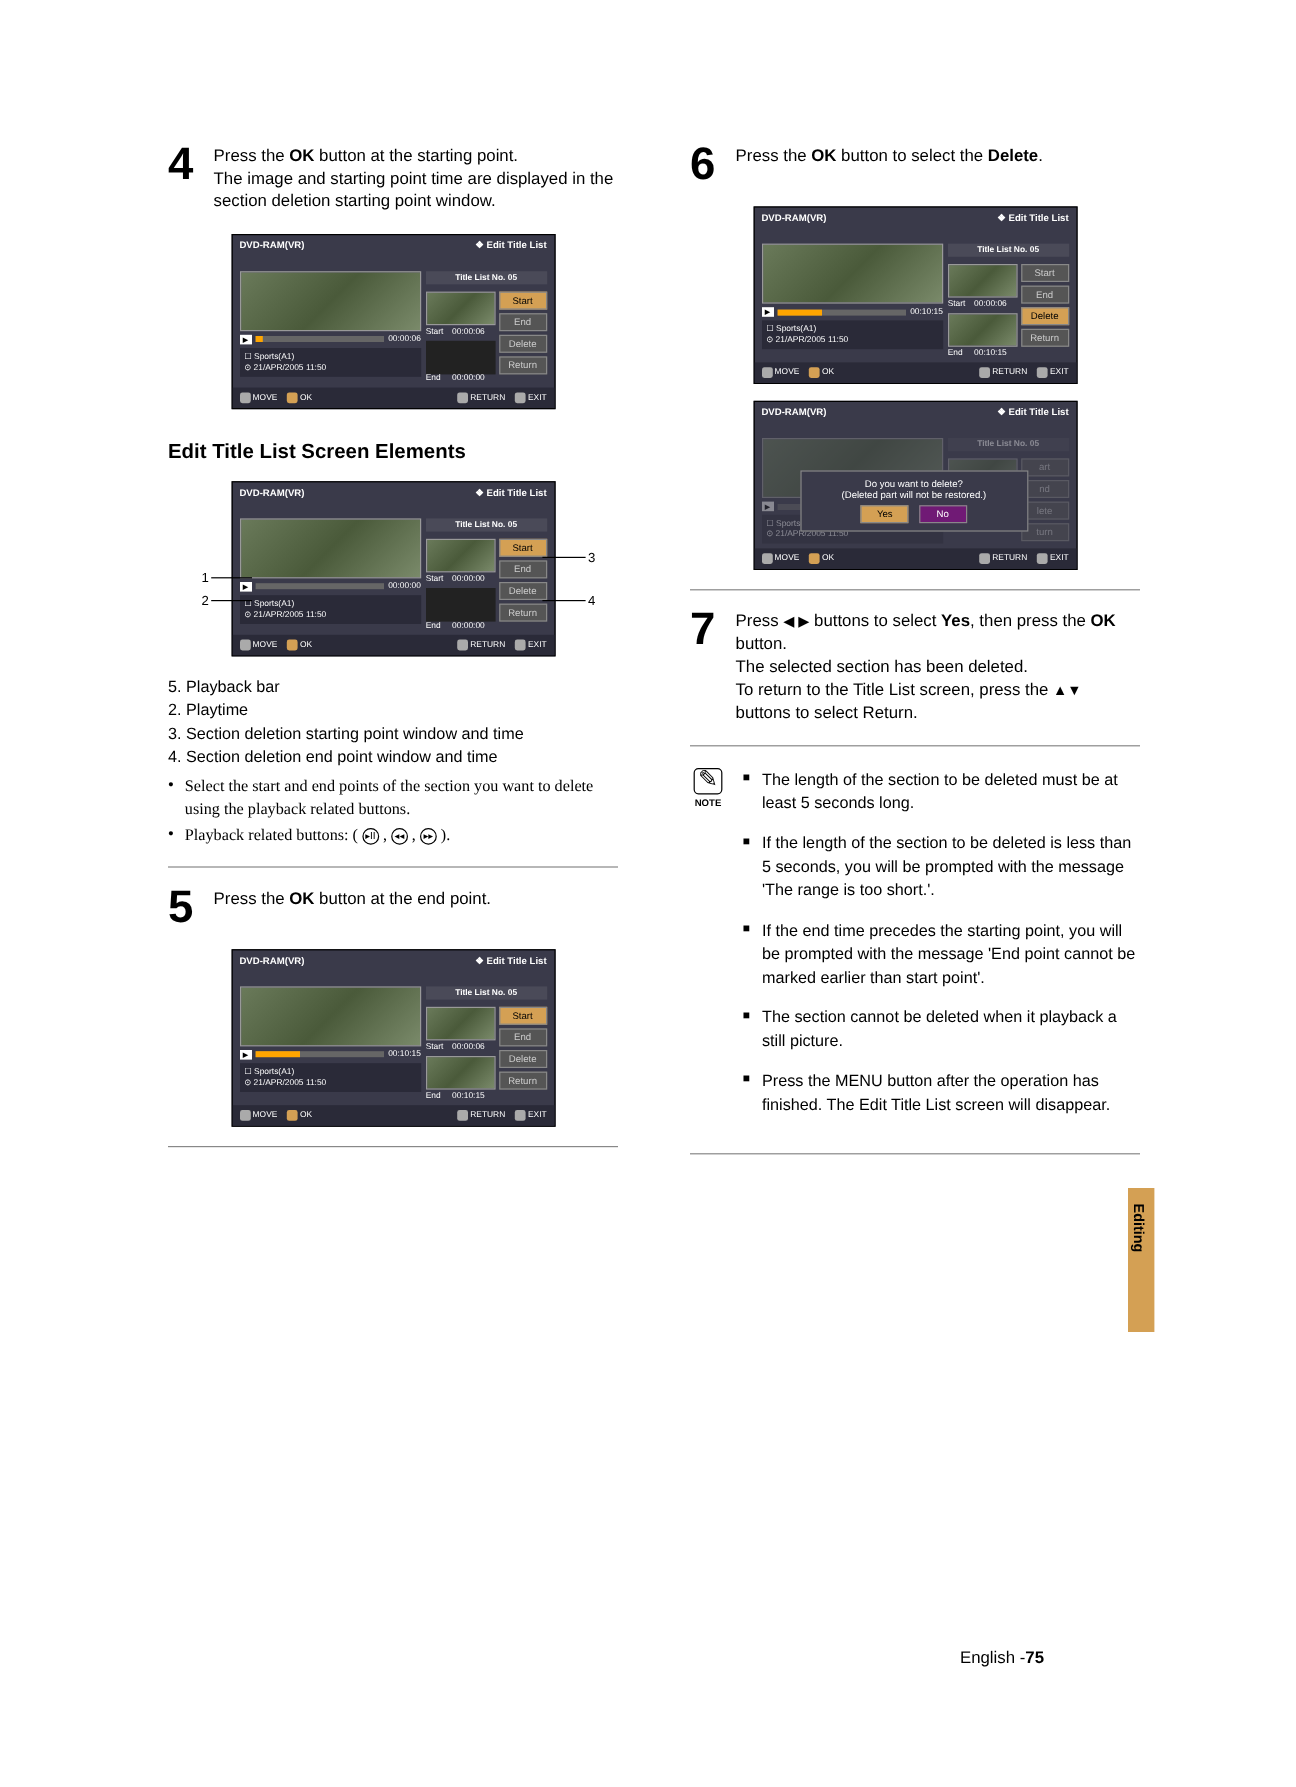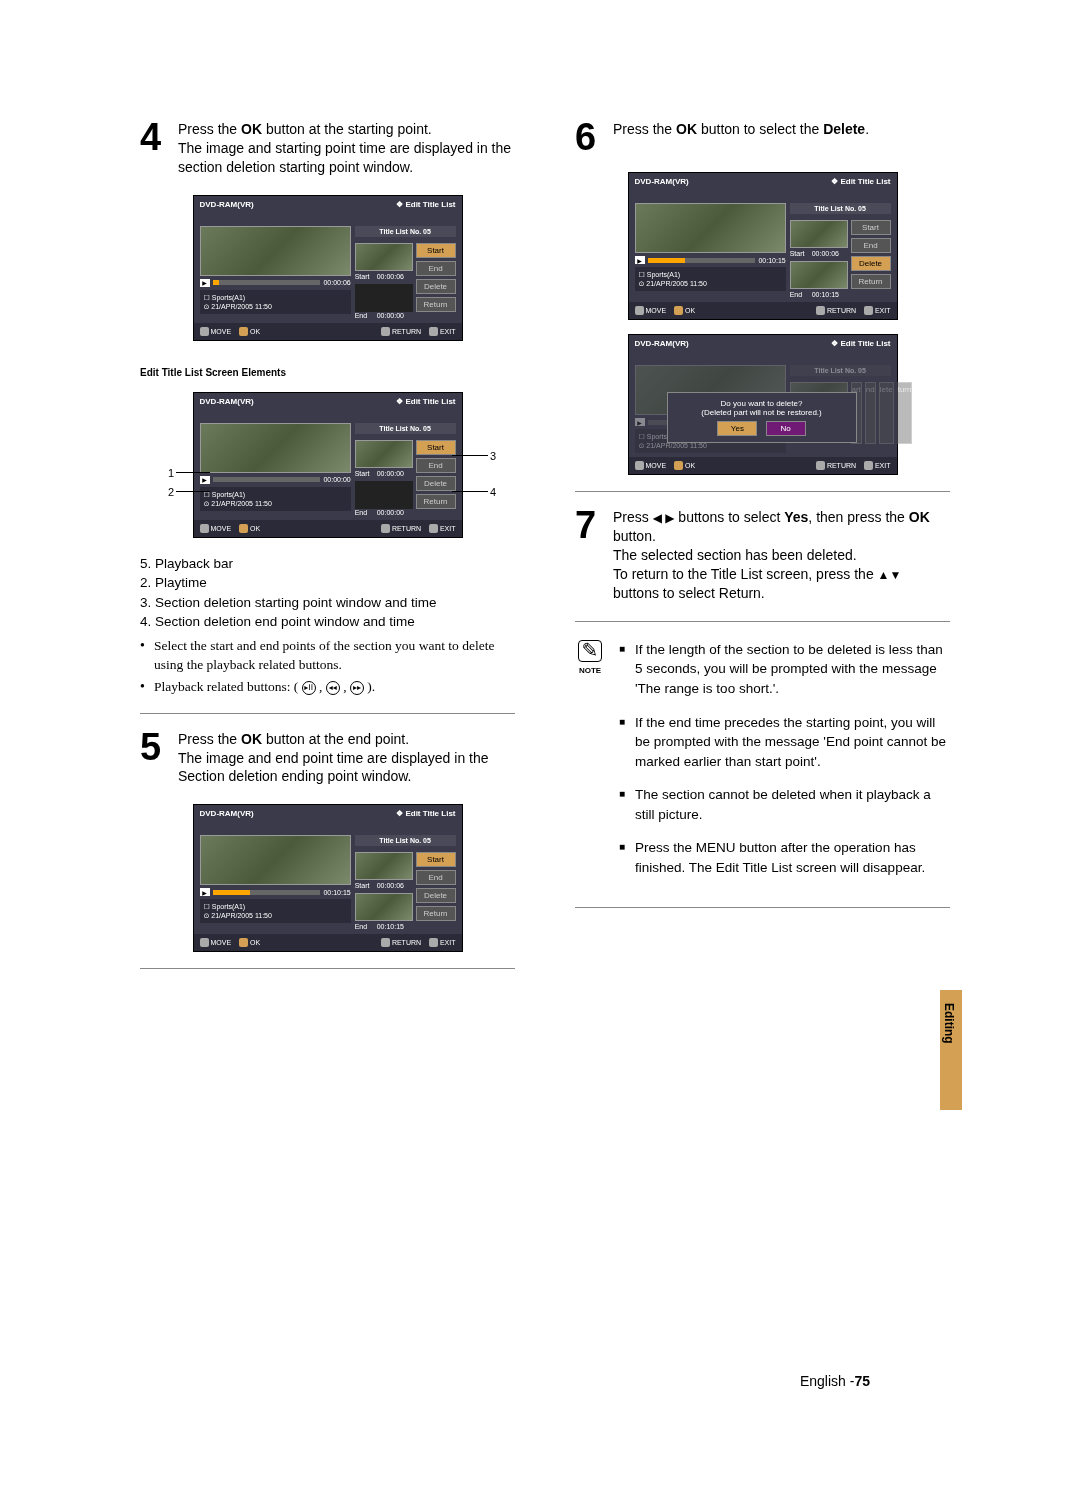--- a/index.html
+++ b/index.html
@@ -32,21 +32,21 @@
     font-weight: bold;
     line-height: 0.9;
     min-width: 30px;
   }
   .step-body p {
     font-size: 14px;
     line-height: 1.35;
   }
   .bold { font-weight: bold; }
   .subhead {
-    font-size: 10px;
+    font-size: 17px;
     font-weight: bold;
     margin: 26px 0 14px 0;
   }
   .osd {
     width: 270px;
     margin: 14px auto;
     background: #3a3a4a;
     border: 1px solid #000;
     font-size: 8px;
     color: #fff;
@@ -365,21 +365,20 @@
           <li>Playback related buttons: ( <span class="rbtn">▸ⅠⅠ</span> , <span class="rbtn">◂◂</span> , <span class="rbtn">▸▸</span> ).</li>
         </ul>
       </div>
 
       <hr class="hr">
 
       <div class="step">
         <div class="step-num">5</div>
         <div class="step-body">
           <p><span>Press the </span><span class="bold">OK</span><span> button at the end point.</span></p>
-          <p>The image and end point time are displayed in the Section deletion ending point window.</p>
         </div>
       </div>
 
       <div class="osd">
         <div class="osd-top">
           <span>DVD-RAM(VR)</span>
           <span>❖ <span>Edit Title List</span></span>
         </div>
         <div class="osd-mid">
           <div class="osd-left">
@@ -506,21 +505,21 @@
                 <div>⊙ 21/APR/2005 11:50</div>
               </div>
           </div>
           <div class="osd-right" style="opacity:0.4">
             <div class="tln">Title List No. 05</div>
             <div style="display:flex;gap:3px;">
               <div style="flex:1">
                   <div class="thumb-sm"></div>
                   <div class="thumb-sm" style="margin-top:4px"></div>
                 </div>
-              <div style="width:40px;display:flex;flex-direction:row;gap:3px;">
+              <div style="width:40px;display:flex;flex-direction:column;gap:3px;">
                 <div class="mbtn">art</div>
                   <div class="mbtn">nd</div>
                   <div class="mbtn">lete</div>
                   <div class="mbtn">turn</div>
               </div>
             </div>
           </div>
           <div class="dialog">
             <div>Do you want to delete?</div>
             <div>(Deleted part will not be restored.)</div>
@@ -547,20 +546,21 @@
 
       <hr class="hr">
 
       <div class="note-row">
         <div class="note-ic">
           <div class="sym">✎</div>
           <div class="lbl">NOTE</div>
         </div>
         <div class="note-body">
           <ul>
+            <li>The length of the section to be deleted must be at least 5 seconds long.</li>
             <li>If the length of the section to be deleted is less than 5 seconds, you will be prompted with the message 'The range is too short.'.</li>
             <li>If the end time precedes the starting point, you will be prompted with the message 'End point cannot be marked earlier than start point'.</li>
             <li>The section cannot be deleted when it playback a still picture.</li>
             <li>Press the MENU button after the operation has finished. The Edit Title List screen will disappear.</li>
           </ul>
         </div>
       </div>
       <hr class="hr">
     </div>
   </div>

